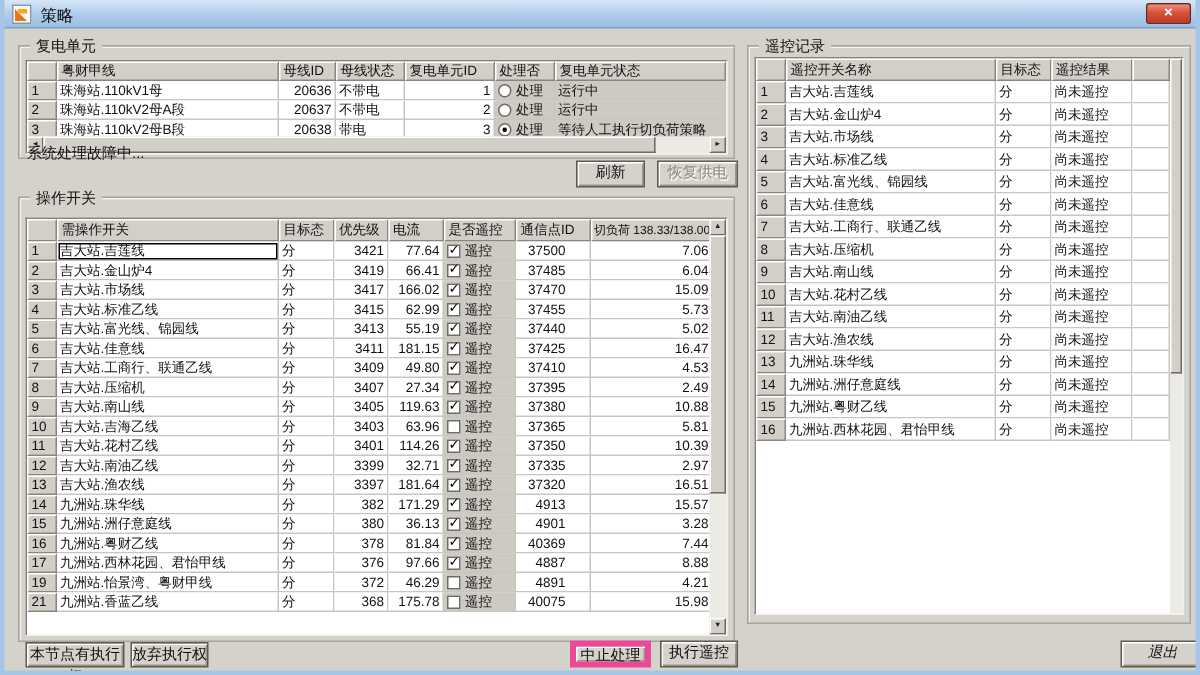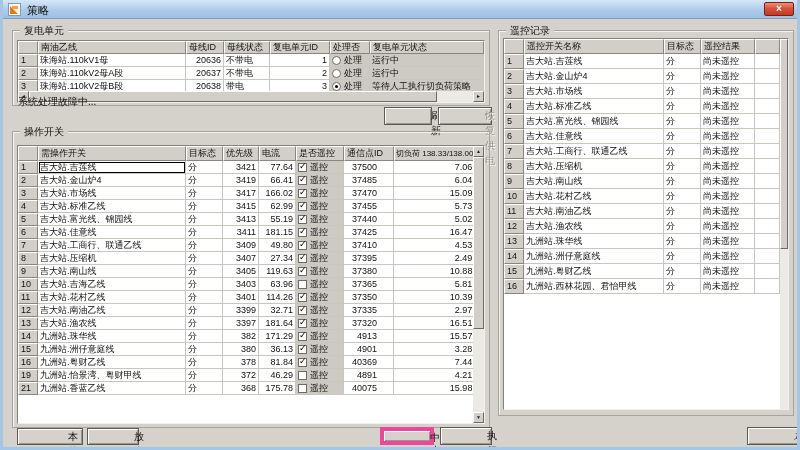--- a/index.html
+++ b/index.html
@@ -55,21 +55,21 @@
   .radio { border-radius:50%; }
   .checkbox.on::after { content:"✓"; position:absolute; left:0px; top:-3px; font-size:9px; font-weight:bold; color:#000; }
   .radio.on::after { content:""; position:absolute; left:2px; top:2px; width:3px; height:3px; border-radius:50%; background:#000; }
 
   
   .sb { position:absolute; background:#eceae4; }
   .sbtn { position:absolute; width:11px; height:11px; background:#d2cfc8; border:1px solid; border-color:#fff #6d6a64 #6d6a64 #fff; font-size:5px; line-height:9px; text-align:center; color:#222; }
   .sthumb { position:absolute; background:#d2cfc8; border:1px solid; border-color:#fff #6d6a64 #6d6a64 #fff; }
 
   
-  .btn { position:absolute; background:#d5d2cb; border:1px solid #5d5a52; box-shadow:inset 1px 1px 0 #fff, inset -1px -1px 0 #99958d; font-size:10px; text-align:center; line-height:15px;padding-left:46px; }
+  .btn { position:absolute; background:#d5d2cb; border:1px solid #5d5a52; box-shadow:inset 1px 1px 0 #fff, inset -1px -1px 0 #99958d; font-size:10px; text-align:center; line-height:15px; }
   .btn.disabled { color:#918d84; text-shadow:1px 1px 0 #fcfbf8; }
   .btn.default { border:4px solid #ec4899; line-height:13px; }
 
   .statustext { position:absolute; font-size:10px; }
 </style>
 </head>
 <body>
 
 <div class="titlebar">
   <span class="appicon"></span>
@@ -77,21 +77,21 @@
   <span class="closebtn">×</span>
 </div>
 
 <div class="group" style="left:12px; top:30px; width:478px; height:76px;"></div>
 <span class="legend" style="left:20px; top:24px;">复电单元</span>
 <div class="grid" style="left:17px; top:40px; width:468px; height:63px;">
   <table class="t1">
       <thead>
         <tr>
           <th class="c0"></th>
-          <th class="c1">南油乙线</th>
+          <th class="c1">粤财甲线</th>
           <th class="c2">母线ID</th>
           <th class="c3">母线状态</th>
           <th class="c4">复电单元ID</th>
           <th class="c5">处理否</th>
           <th class="c6">复电单元状态</th>
         </tr>
       </thead>
       <tbody>
         <tr>
           <td class="c0 rn">1</td>
@@ -304,20 +304,30 @@
           <td class="c0 rn">16</td>
           <td class="c1">九洲站.粤财乙线</td>
           <td class="c2">分</td>
           <td class="c3">378</td>
           <td class="c4">81.84</td>
           <td class="c5"><span class="checkbox on"></span><span>遥控</span></td>
           <td class="c6">40369</td>
           <td class="c7">7.44</td>
         </tr>
         <tr>
+          <td class="c0 rn">17</td>
+          <td class="c1">九洲站.西林花园、君怡甲线</td>
+          <td class="c2">分</td>
+          <td class="c3">376</td>
+          <td class="c4">97.66</td>
+          <td class="c5"><span class="checkbox on"></span><span>遥控</span></td>
+          <td class="c6">4887</td>
+          <td class="c7">8.88</td>
+        </tr>
+        <tr>
           <td class="c0 rn">19</td>
           <td class="c1">九洲站.怡景湾、粤财甲线</td>
           <td class="c2">分</td>
           <td class="c3">372</td>
           <td class="c4">46.29</td>
           <td class="c5"><span class="checkbox"></span><span>遥控</span></td>
           <td class="c6">4891</td>
           <td class="c7">4.21</td>
         </tr>
         <tr>

